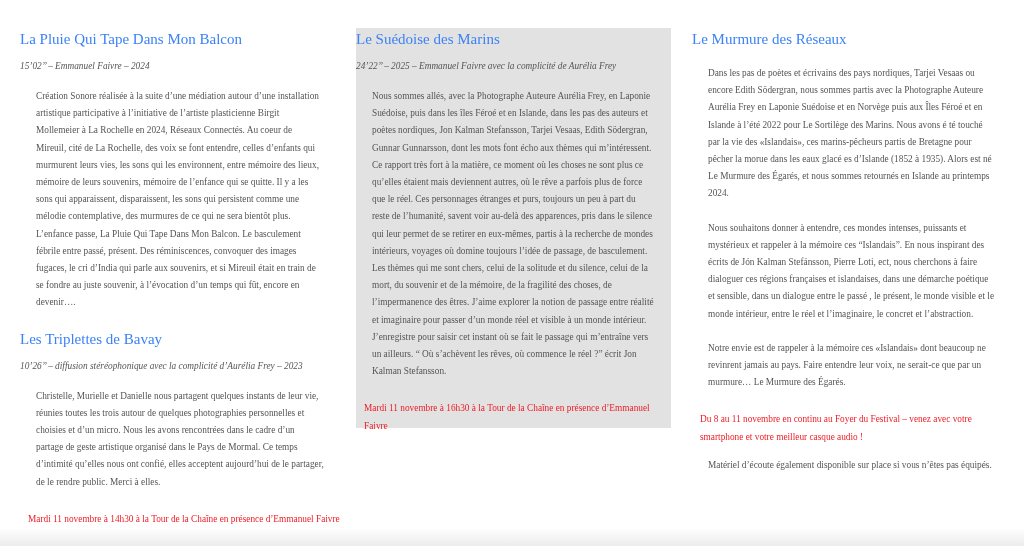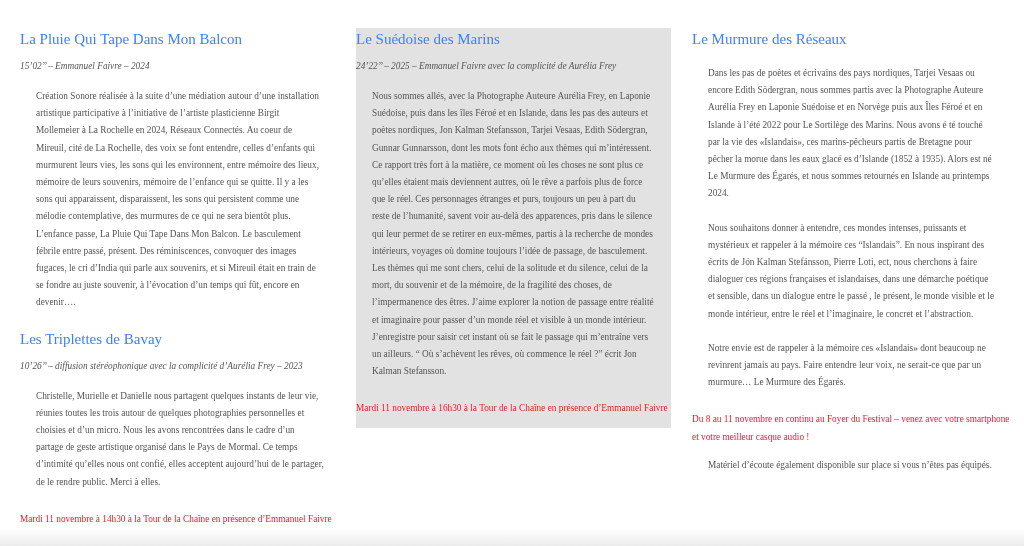--- a/index.html
+++ b/index.html
@@ -29,21 +29,21 @@
     font-family: "Liberation Serif", "DejaVu Serif", serif;
   }
   .meta {
     font-style: italic; font-size: 9.3px; line-height: 14px;
     color: #555; margin-top: 9px;
   }
   p.body {
     margin: 16px; font-size: 9.3px; line-height: 17.2px; color: #555;
   }
   .note {
-    color: #ee1c25; font-size: 9.3px; line-height: 17.2px; margin: 0;
+    color: #ee1c25; font-size: 9.3px; line-height: 17.2px; margin: 0; padding-left: 8px;
   }
 </style>
 </head>
 <body>
 
 <div class="col2-bg"></div>
 
 <div class="col col1">
   <section>
     <h2>La Pluie Qui Tape Dans Mon Balcon</h2>

